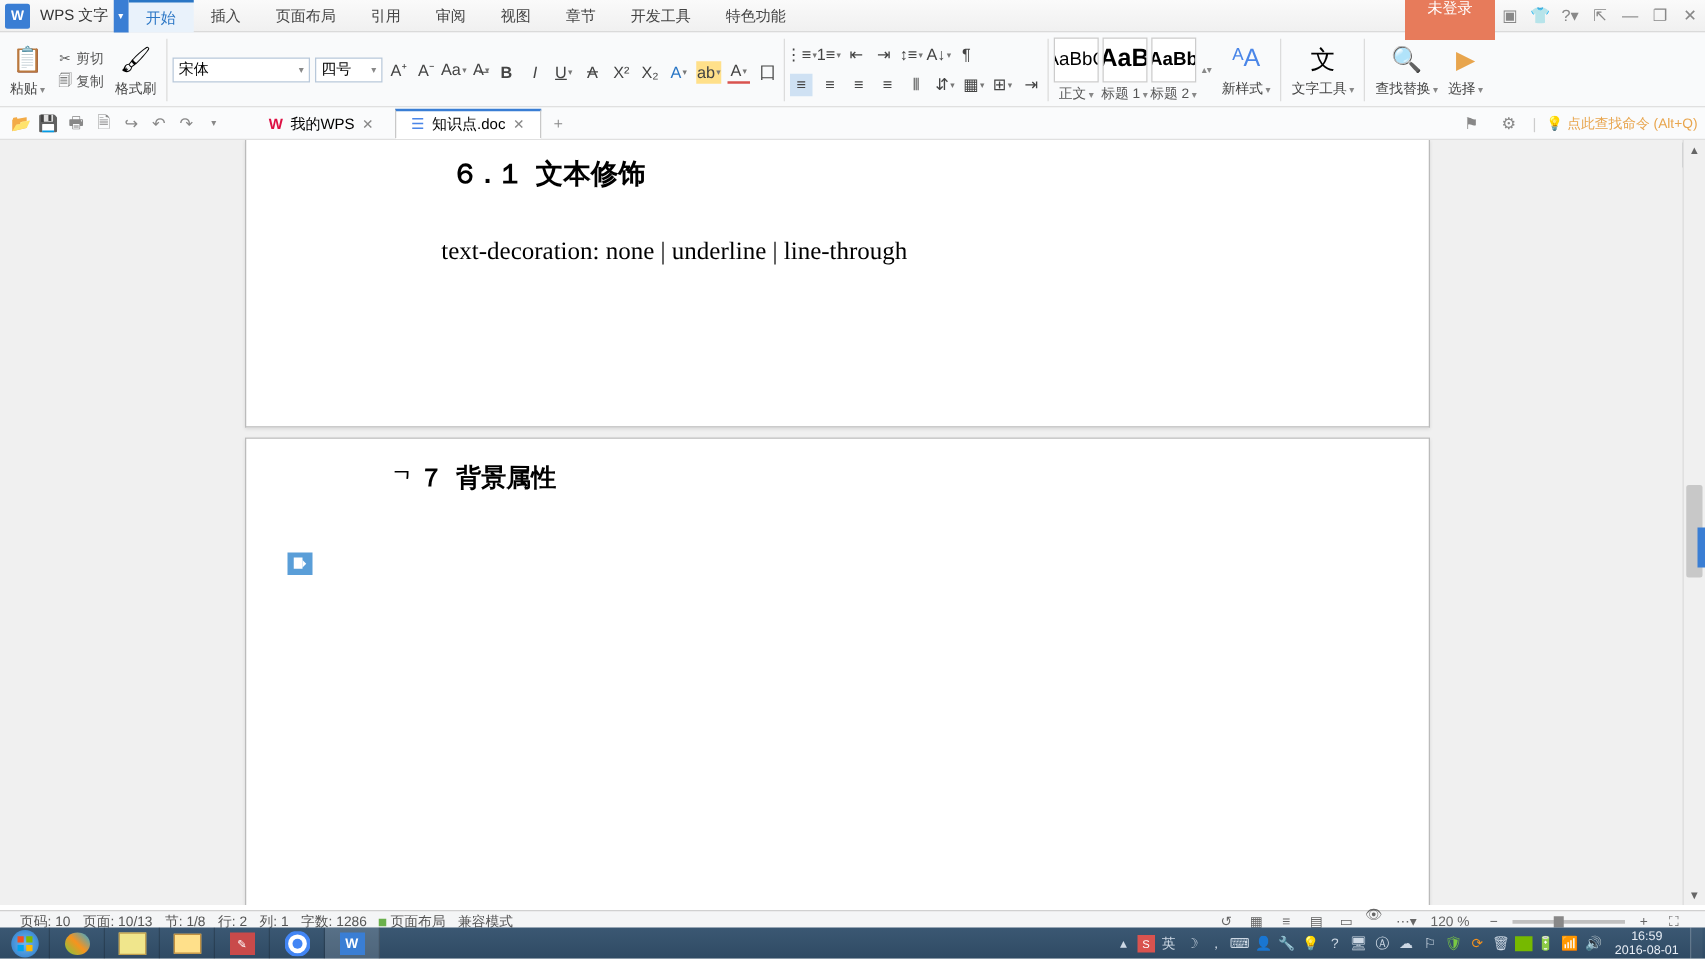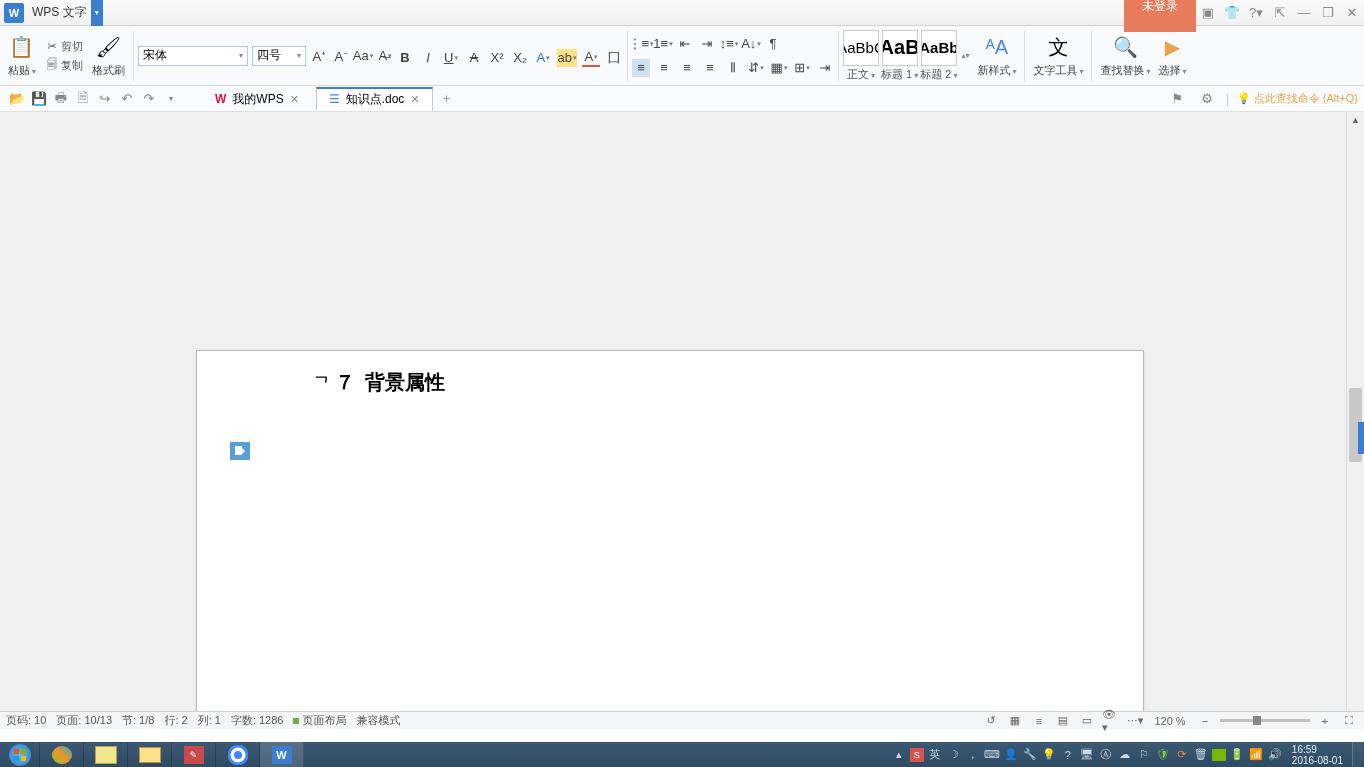--- a/index.html
+++ b/index.html
@@ -66,47 +66,58 @@
 
 
 .vscroll { position: absolute; top: 112px; bottom: 43px; right: 0; width: 18px; background: #f0f0f0; border-left: 1px solid #dadada; }
 .vscroll .arr { height: 16px; display: flex; align-items: center; justify-content: center; color: #666; font-size: 9px; }
 .vscroll .track { position: absolute; top: 16px; bottom: 16px; left: 2px; right: 2px; }
 .vscroll .thumb { position: absolute; top: 260px; height: 74px; left: 0; right: 0; background: #c8c8c8; border-radius: 2px; }
 .side-icons { position: absolute; right: 0; top: 114px; width: 18px; }
 .side-icons .si { width: 18px; height: 20px; background: #555b66; margin-bottom: 2px; display: flex; align-items: center; justify-content: center; color: #ccc; font-size: 10px; }
 
 
-.statusbar { position: absolute; bottom: 38px; left: 0; right: 0; height: 18px; background: #f4f5f6; border-top: 1px solid #d0d0d0; display: flex; align-items: center; font-size: 11px; color: #555; padding: 0 6px; }
+.statusbar { position: absolute; bottom: 21px; left: 0; right: 0; height: 18px; background: #f4f5f6; border-top: 1px solid #d0d0d0; display: flex; align-items: center; font-size: 11px; color: #555; padding: 0 16px; }
 .statusbar .sitem { margin-right: 10px; }
 .statusbar .dot { width: 6px; height: 6px; background: #6ab04c; display: inline-block; margin-right: 3px; }
 .statusbar .right { margin-left: auto; display: flex; align-items: center; gap: 6px; }
 .statusbar .vbtn { width: 18px; height: 14px; display: flex; align-items: center; justify-content: center; color: #666; }
 .zoom-slider { width: 90px; height: 3px; background: #c0c0c0; position: relative; }
 .zoom-slider .zthumb { position: absolute; top: -3px; left: 33px; width: 8px; height: 9px; background: #888; }
 
 
 .taskbar { position: absolute; bottom: 0; left: 0; right: 0; height: 25px; background: linear-gradient(#3b5873,#2f4a63); display: flex; align-items: center; }
 .task-left { display: flex; align-items: center; height: 100%; }
 .task-btn { width: 44px; height: 25px; display: flex; align-items: center; justify-content: center; border-right: 1px solid rgba(0,0,0,0.2); }
 .start { width: 40px; }
 .start-orb { width: 22px; height: 22px; border-radius: 50%; background: radial-gradient(#6eb6f0,#2a7ac8); display: flex; align-items: center; justify-content: center; }
 .tray { margin-left: auto; display: flex; align-items: center; gap: 3px; padding: 0 2px; }
 .tray .ti { width: 16px; height: 16px; display: flex; align-items: center; justify-content: center; color: #cdd8e4; font-size: 11px; }
-.clock { color: #e8eef6; font-size: 10px; line-height: 11px; padding: 0 6px; }
+.clock { color: #e8eef6; font-size: 10px; text-align: center; line-height: 11px; padding: 0 6px; }
 .showdesk { width: 10px; height: 25px; border-left: 1px solid rgba(255,255,255,0.2); background: rgba(255,255,255,0.04); }
 .redflag { color: #d9534f; }
 </style>
 </head>
 <body>
 
 <div class="titlebar">
   <div class="app-logo">W</div>
   <div class="app-title">WPS 文字</div>
   <div class="title-dd">▾</div>
+  <div class="menu-tabs">
+    <div class="menu-tab active">开始</div>
+    <div class="menu-tab">插入</div>
+    <div class="menu-tab">页面布局</div>
+    <div class="menu-tab">引用</div>
+    <div class="menu-tab">审阅</div>
+    <div class="menu-tab">视图</div>
+    <div class="menu-tab">章节</div>
+    <div class="menu-tab">开发工具</div>
+    <div class="menu-tab">特色功能</div>
+  </div>
   <div class="title-right">
     <div class="login-btn">未登录</div>
     <div class="tr-icon">▣</div>
     <div class="tr-icon">👕</div>
     <div class="tr-icon">?▾</div>
     <div class="tr-icon">⇱</div>
     <div class="tr-icon">—</div>
     <div class="tr-icon">❐</div>
     <div class="tr-icon">✕</div>
   </div>
@@ -254,20 +265,24 @@
     <div class="qbtn">⚙</div>
     <div style="color:#ccc">|</div>
     <div class="search-hint">
         <span>💡</span>
         <span>点此查找命令 (Alt+Q)</span>
       </div>
   </div>
 </div>
 
 <div class="doc-area">
+  <div class="page page1">
+    <div class="doc-text h61"><span class="h61-num">６.１</span>&nbsp;<span>文本修饰</span></div>
+    <div class="doc-text line-td">text-decoration: none      |      underline        |         line-through</div>
+  </div>
   <div class="page page2">
     <div class="h7-pre">ᄀ</div>
     <div class="doc-text h7"><span>７</span>&nbsp;&nbsp;<span>背景属性</span></div>
   </div>
   <div class="side-tag">
     <svg viewBox="0 0 12 12">
         <rect x="1" y="1" width="7" height="9" fill="#fff"></rect>
         <path d="M8 3 L11 6 L8 9" fill="#fff"></path>
       </svg>
   </div>

